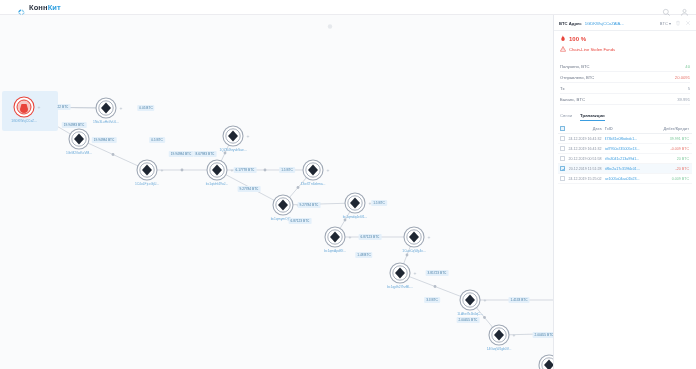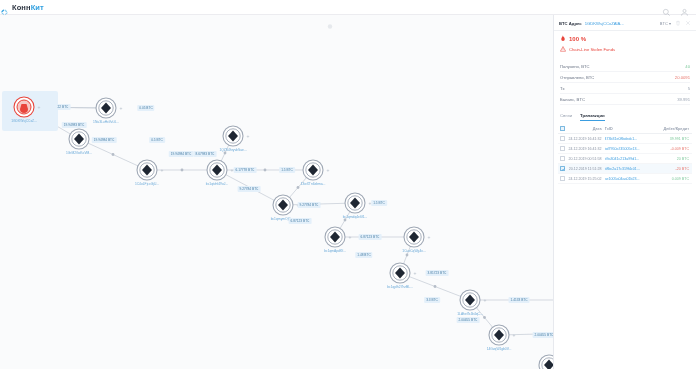--- a/index.html
+++ b/index.html
@@ -10,21 +10,21 @@
     overflow: hidden;
   }
   #app { position: relative; width: 696px; height: 369px; }
 
   
   .topbar {
     position: absolute; top: 0; left: 0; width: 696px; height: 15px;
     background: #ffffff; border-bottom: 1px solid #ececf0;
     display: flex; align-items: center; z-index: 40;
   }
-  .brand { display: flex; align-items: center; gap: 3px; padding-left: 0; justify-content: flex-end; }
+  .brand { display: flex; align-items: center; gap: 3px; padding-left: 17px; justify-content: flex-end; }
   .brand-mark { width: 9px; height: 9px; position: relative; }
   .brand-text { font-size: 7.5px; font-weight: bold; letter-spacing: .1px; }
   .brand-text .b1 { color: #2b3340; }
   .brand-text .b2 { color: #2e9fe0; }
   .topbar-right { margin-left: auto; display: flex; align-items: center; gap: 9px; padding-right: 7px; }
   .ticon { width: 9px; height: 9px; opacity: .45; }
 
   
   .canvas {
     position: absolute; top: 15px; left: 0; width: 553px; height: 354px;

